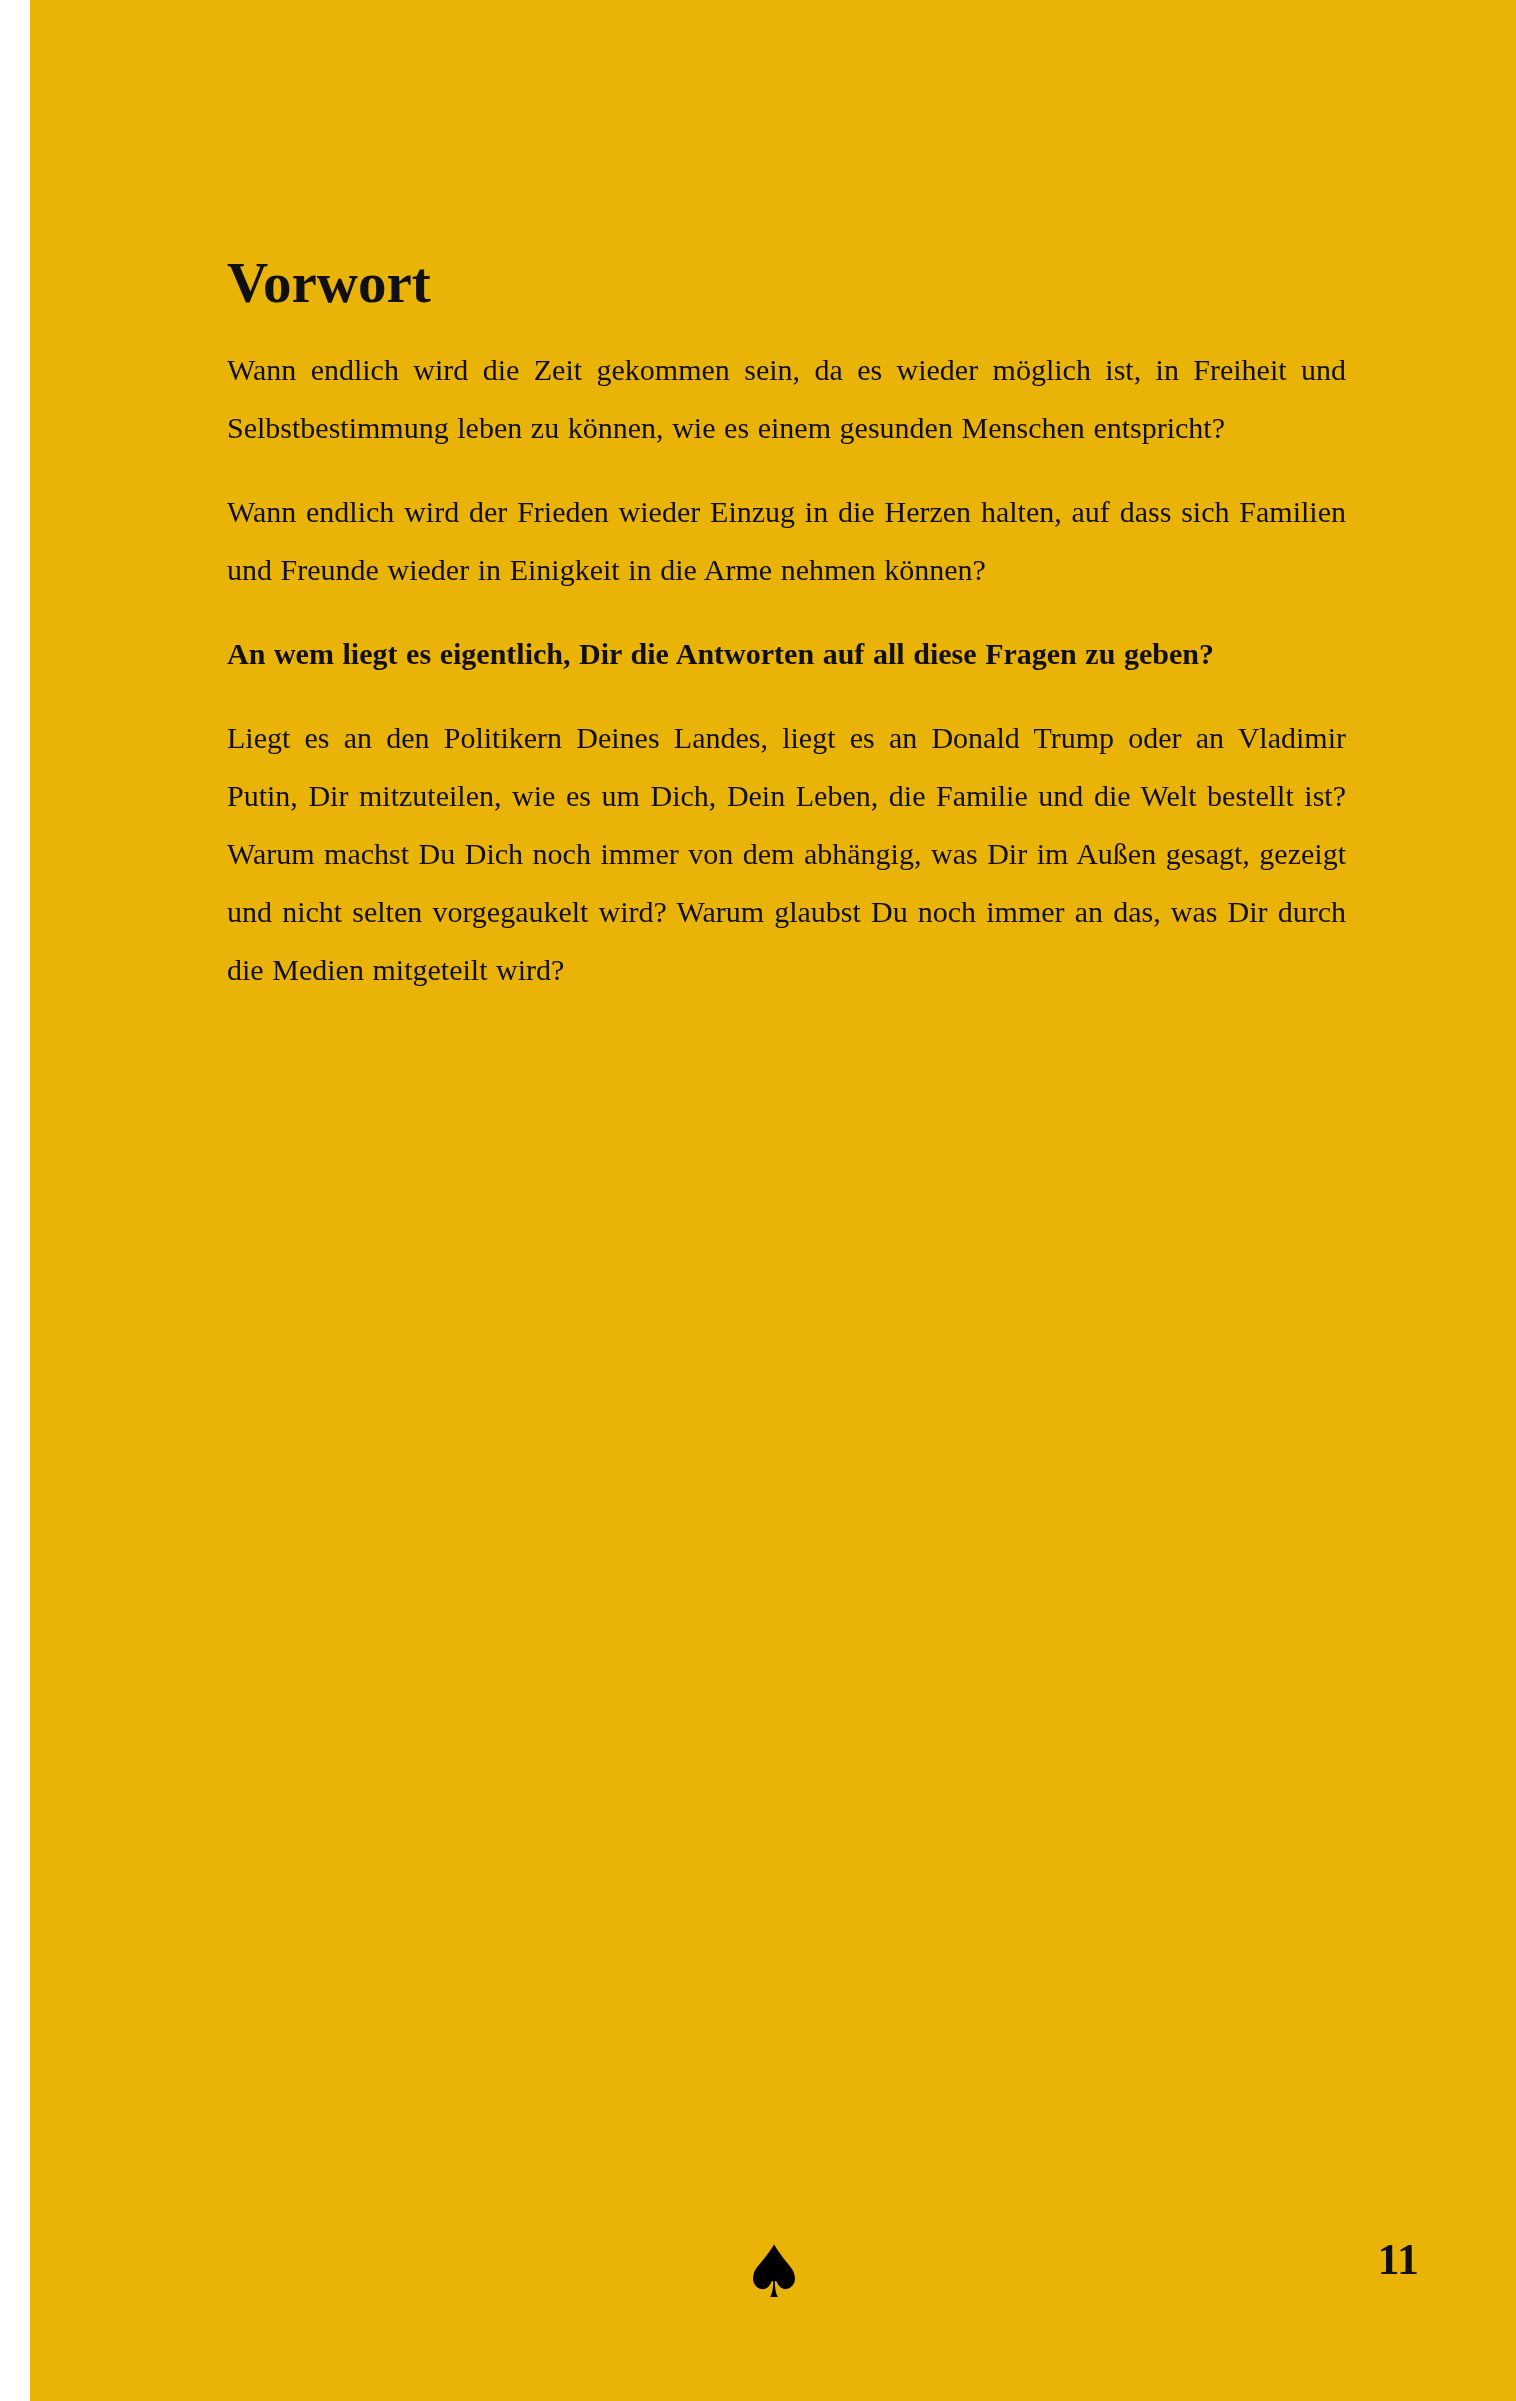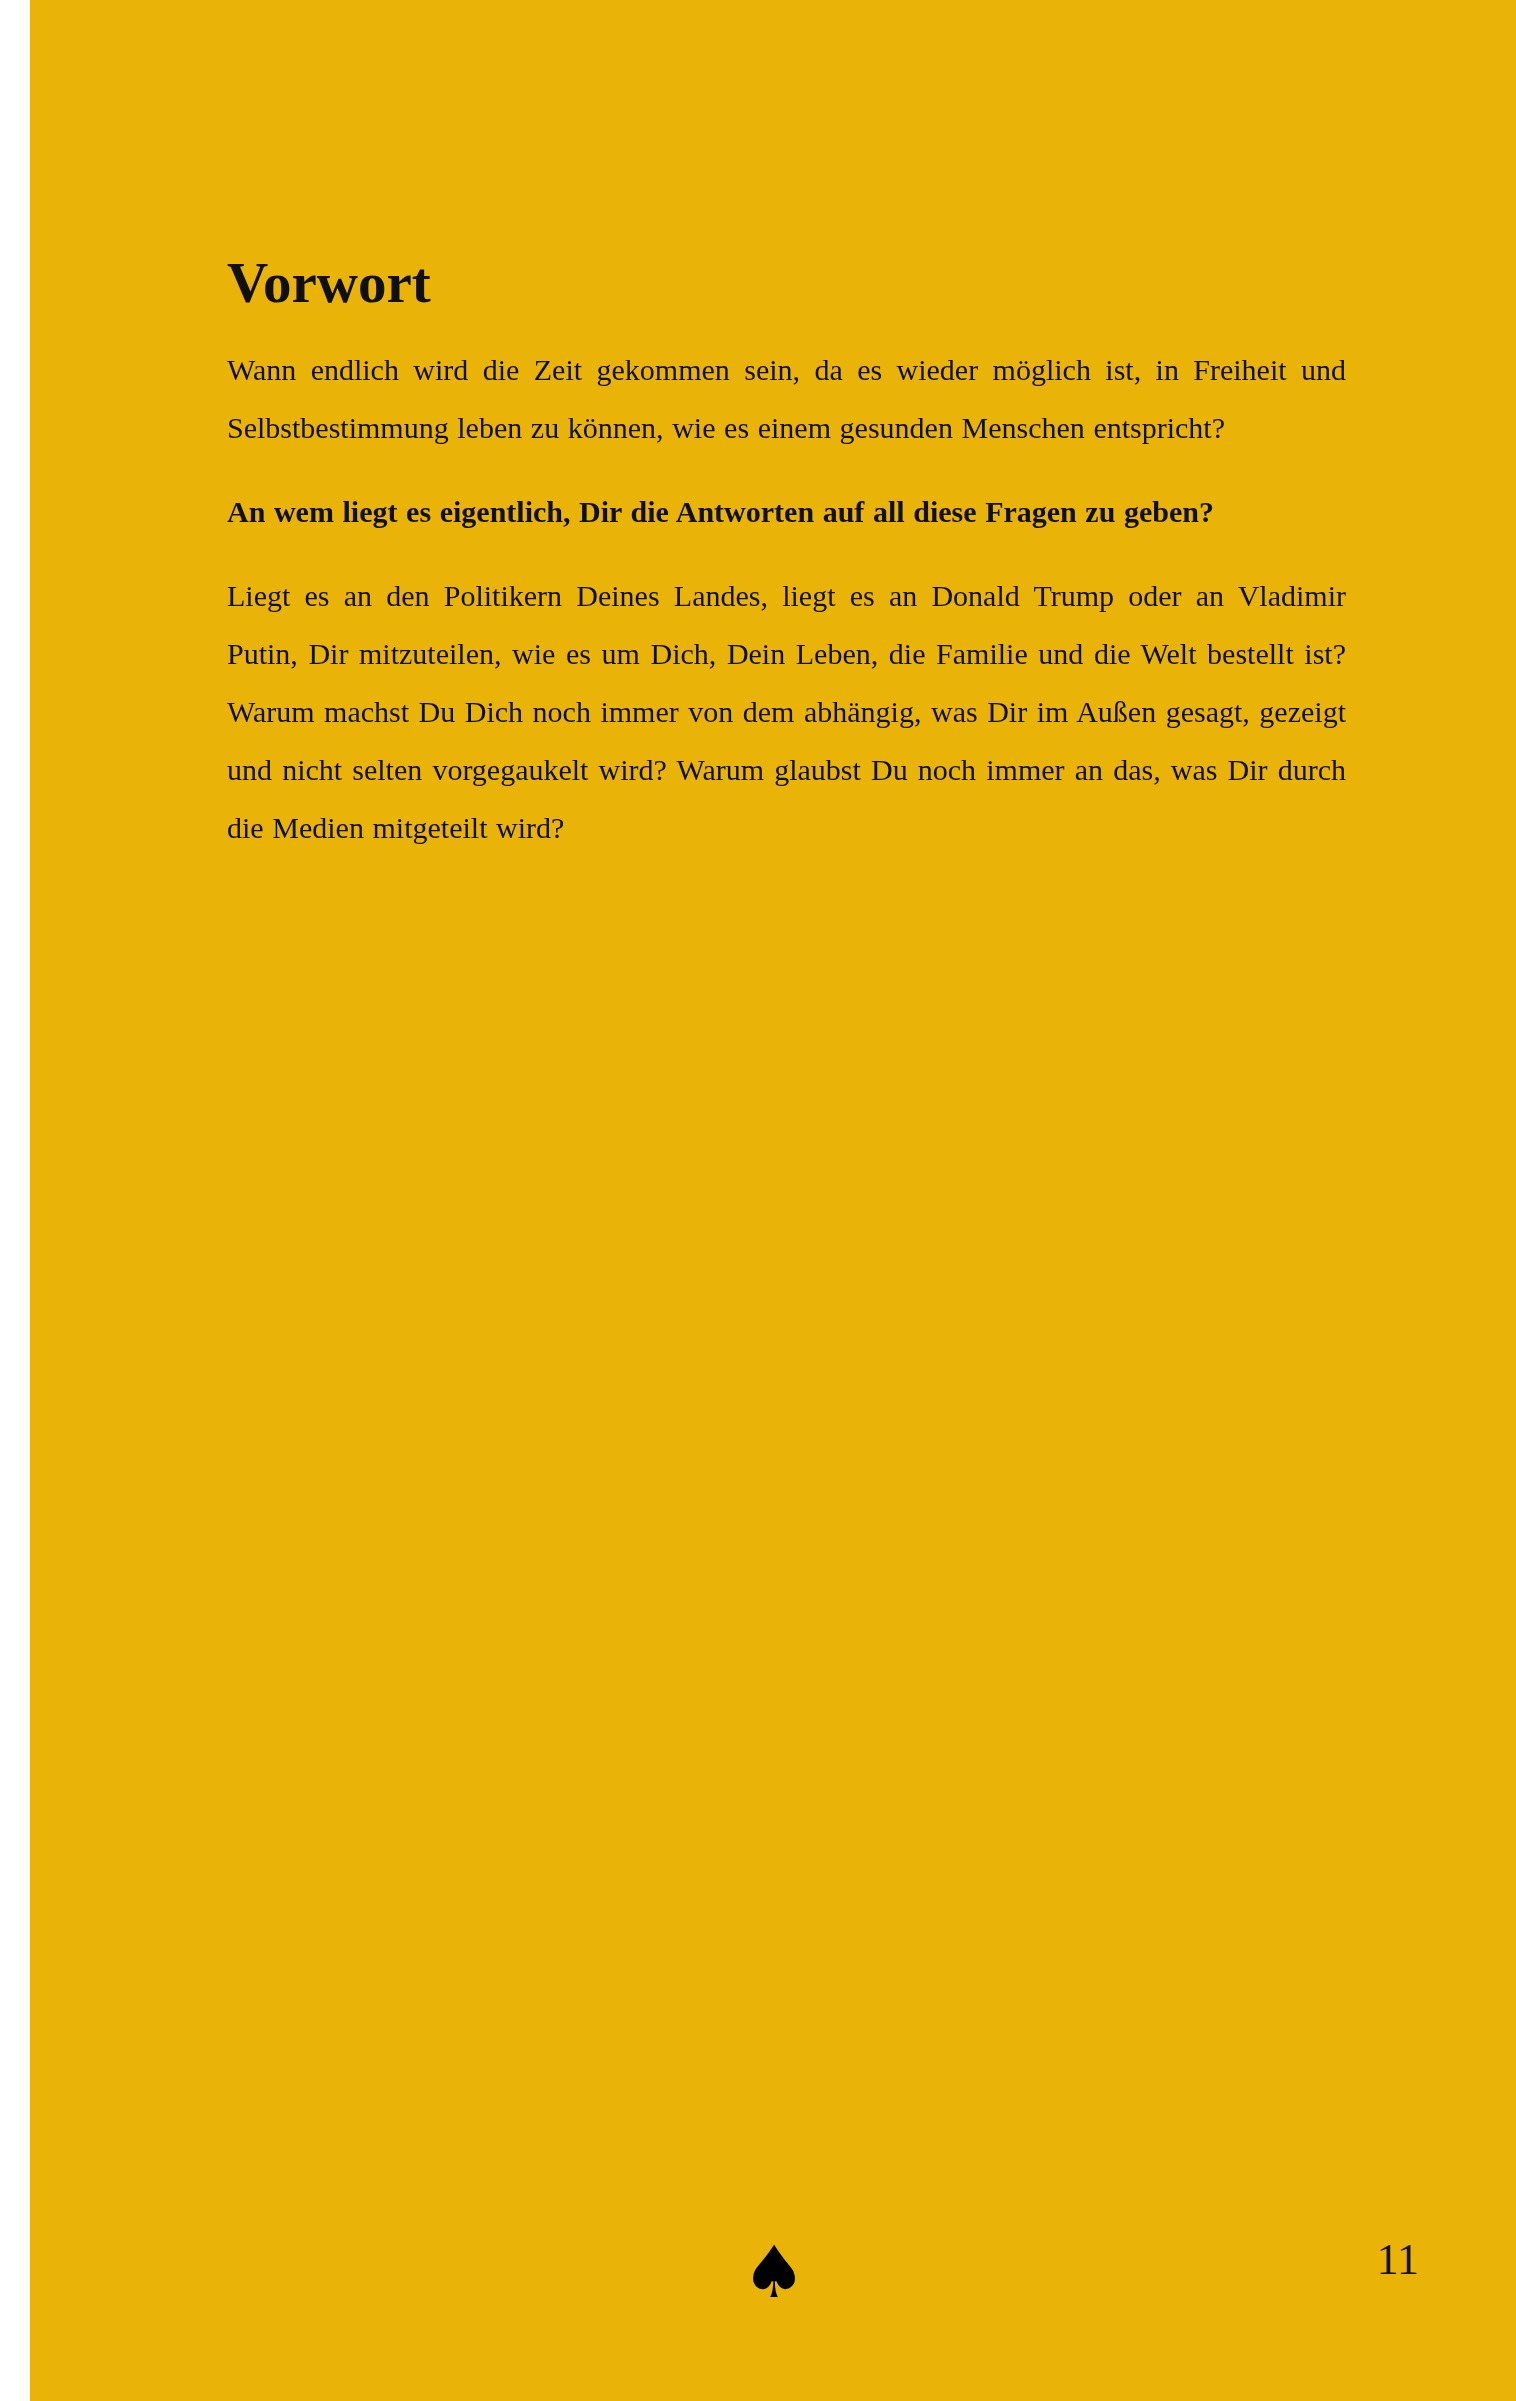--- a/index.html
+++ b/index.html
@@ -59,36 +59,37 @@
     font-family: "DejaVu Sans", sans-serif;
     font-size: 72px;
     line-height: 1;
     color: #000000;
   }
   .folio {
     position: absolute;
     right: 128px;
     top: 2238px;
     font-family: "Liberation Serif", serif;
-    font-weight: normal;
+    font-weight: bold;
     font-size: 44px;
     line-height: 1;
     color: #101010;
   }
 </style>
 </head>
 <body>
 
 <div class="page">
   <div class="content">
     <h1 class="page-title">Vorwort</h1>
 
     <p class="body-par">Wann endlich wird die Zeit gekommen sein, da es wieder möglich ist, in Freiheit und Selbstbestimmung leben zu können, wie es einem gesunden Menschen entspricht?</p>
 
 
+    <p class="body-par">Wann endlich wird der Frieden wieder Einzug in die Herzen halten, auf dass sich Familien und Freunde wieder in Einigkeit in die Arme nehmen können?</p>
 
 
     <p class="body-par emphasis">An wem liegt es eigentlich, Dir die Antworten auf all diese Fragen zu geben?</p>
 
     <p class="body-par">Liegt es an den Politikern Deines Landes, liegt es an Donald Trump oder an Vladimir Putin, Dir mitzuteilen, wie es um Dich, Dein Leben, die Familie und die Welt bestellt ist? Warum machst Du Dich noch immer von dem abhängig, was Dir im Außen gesagt, gezeigt und nicht selten vorgegaukelt wird? Warum glaubst Du noch immer an das, was Dir durch die Medien mitgeteilt wird?</p>
 
   </div>
 
   <span class="footer-ornament">♠</span>
 

